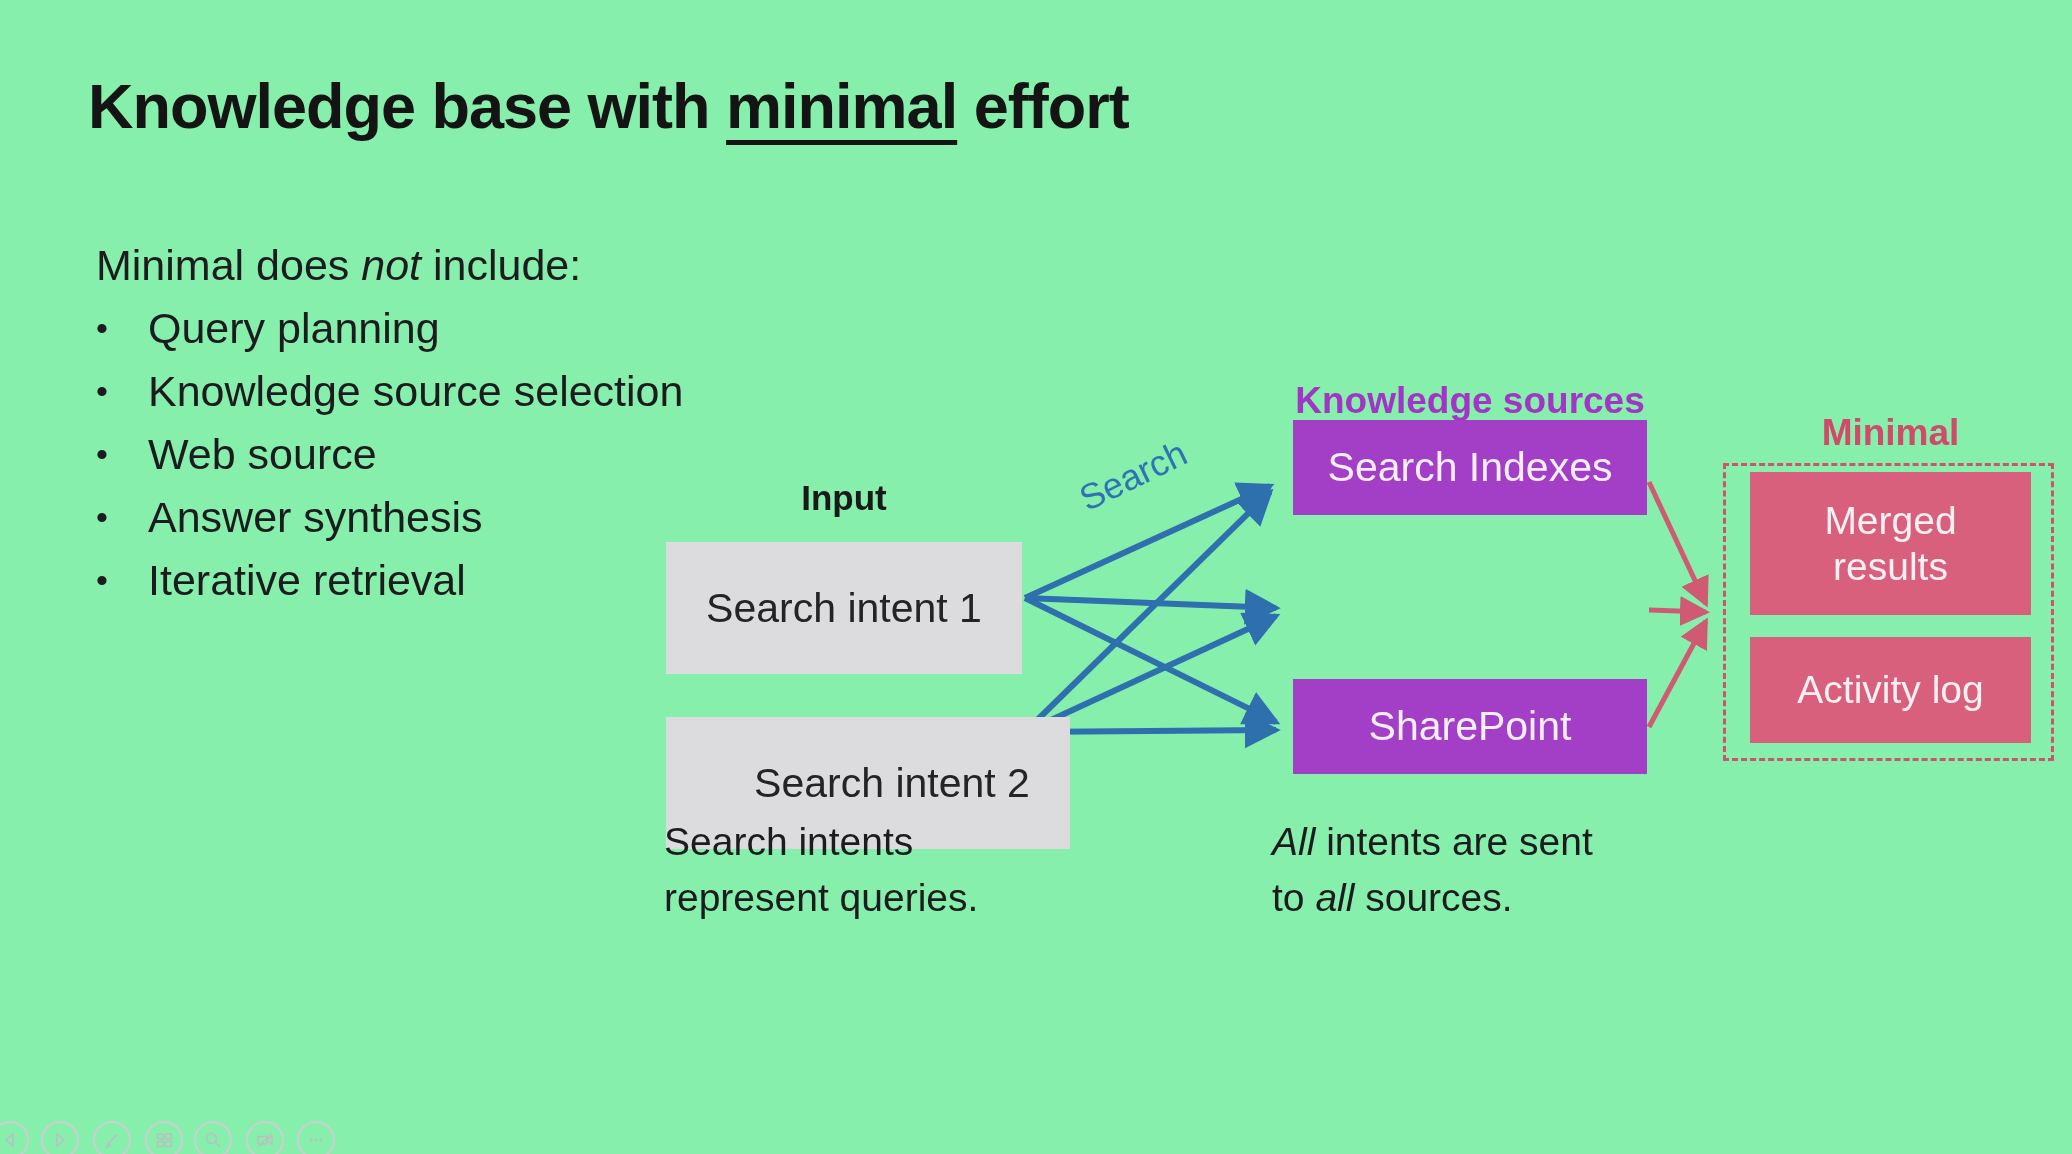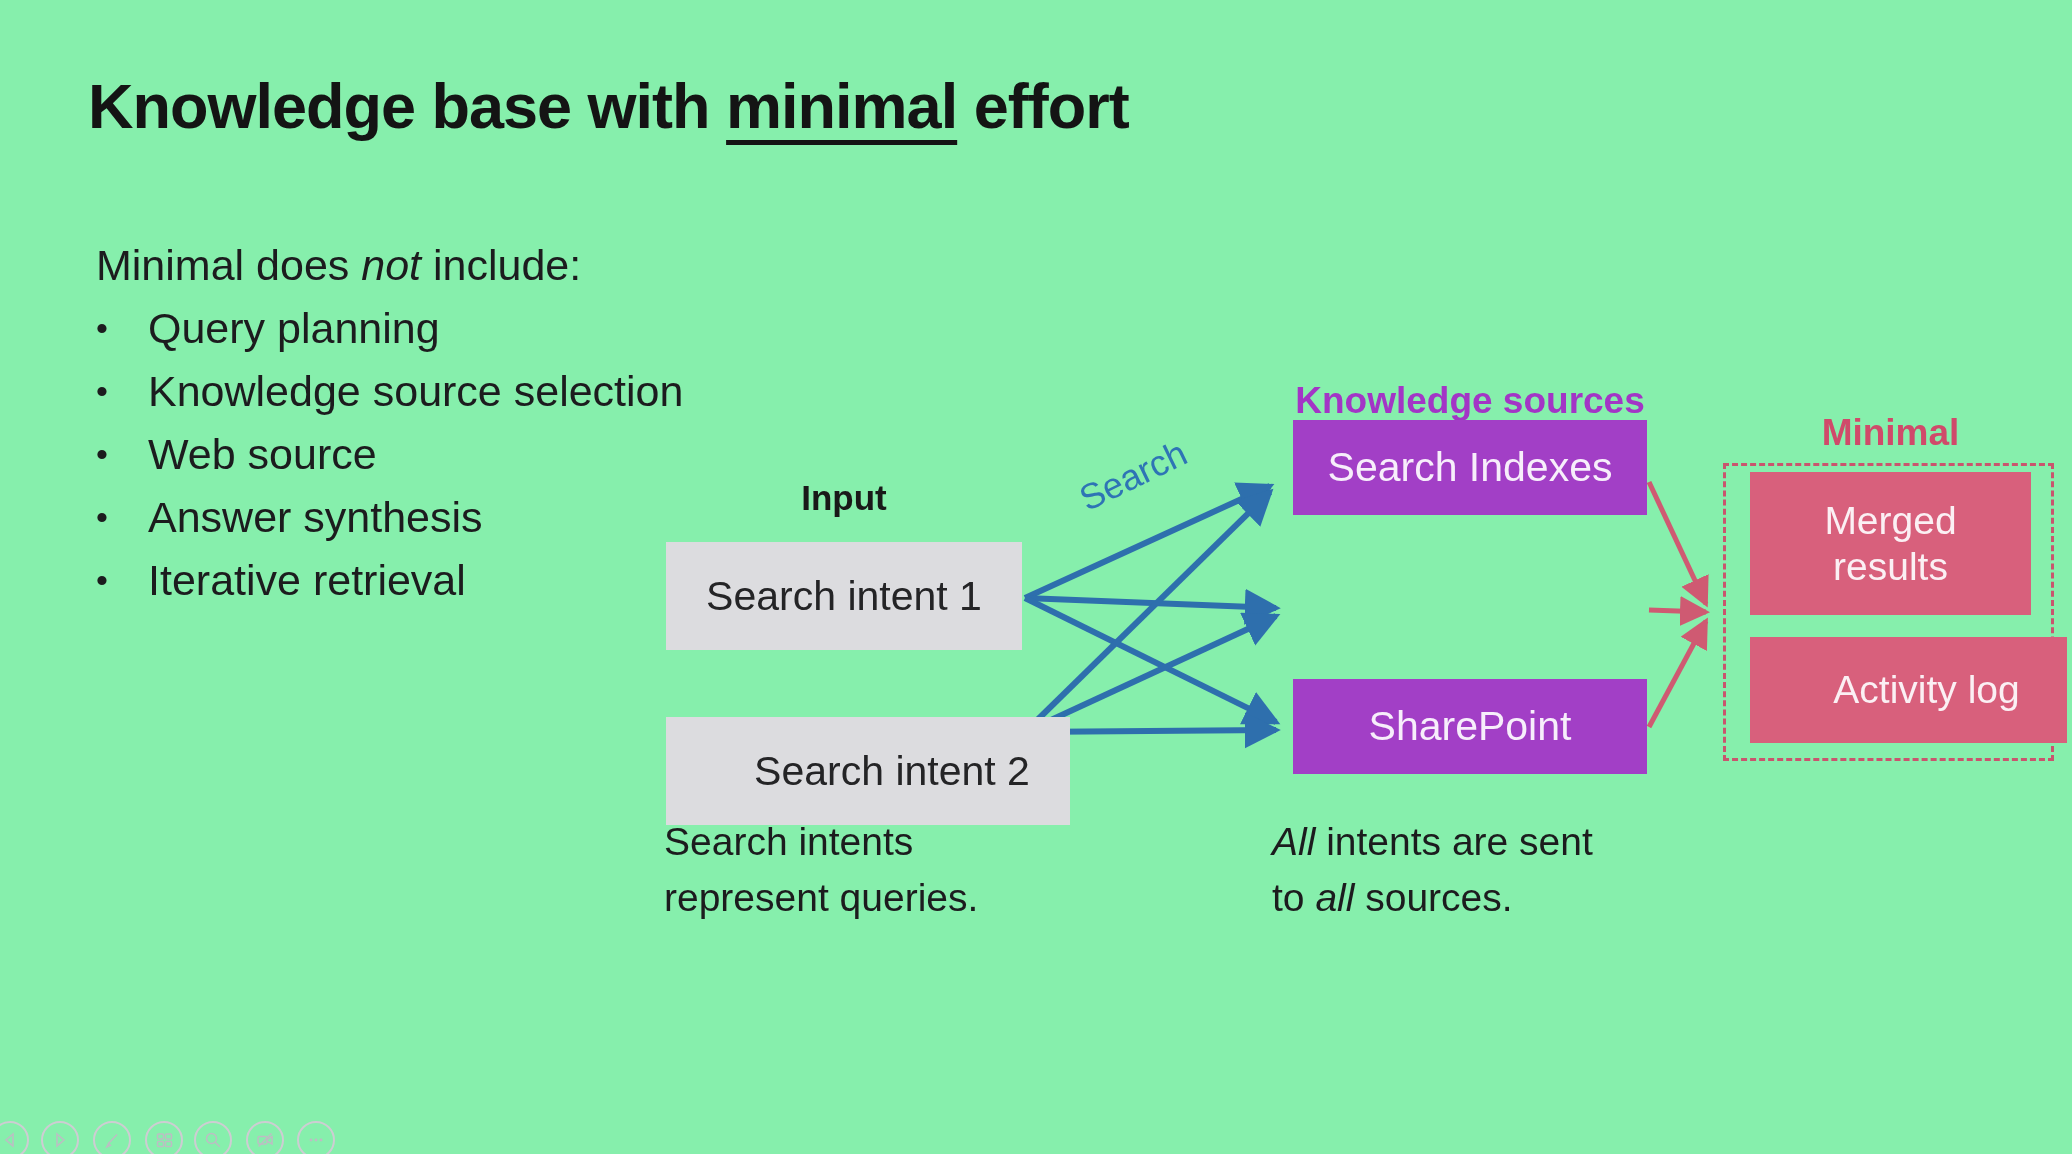--- a/index.html
+++ b/index.html
@@ -27,26 +27,26 @@
   .body-text .em { font-style:italic; }
   .bullet { display:flex; }
   .bullet .dot { width:52px; font-size:34px; }
   
   .lbl { position:absolute; text-align:center; font-weight:700; }
   .input-label  { left:766px; top:478px; width:156px; font-size:35px; color:#191919; }
   .ks-label     { left:1283px; top:380px; width:374px; font-size:37px; color:#a335c6; }
   .out-label    { left:1750px; top:412px; width:281px; font-size:37px; color:#d04a6a; }
   
   .box { position:absolute; display:flex; align-items:center; justify-content:center; text-align:center; }
-  .gray-box   { left:666px; width:356px; height:108px; background:#dcdcdf; font-size:41px; color:#242426;align-items:center; }
+  .gray-box   { left:666px; width:356px; height:132px; background:#dcdcdf; font-size:41px; color:#242426;align-items:center; }
   .g1 { top:542px; } .g2 { top:717px;padding-left:48px; }
   .purple-box { left:1293px; width:354px; height:95px; background:#a23fc6; font-size:41px; color:#f7eefb; }
   .p1 { top:420px; } .p2 { top:562px; } .p3 { top:679px; }
   .pink-box   { left:1750px; width:281px; background:#d8607c; font-size:39px; color:#fbf0f4; line-height:46px; }
-  .k1 { top:472px; height:143px; } .k2 { top:637px; height:106px;padding-left:36px; }
+  .k1 { top:472px; height:143px; } .k2 { top:637px; height:106px; }
   .pink-box span { display:inline-block; max-width:215px; }
   .dashed-frame {
     position:absolute; left:1723px; top:463px; width:331px; height:298px;
     border:3px dashed #c9556e; box-sizing:border-box;
   }
   
   .caption { position:absolute; font-size:39px; line-height:56px; color:#1c1c1e; }
   .cap-input { left:664px; top:814px; }
   .cap-src   { left:1272px; top:814px; }
   .caption .em { font-style:italic;margin-top:16px; }

